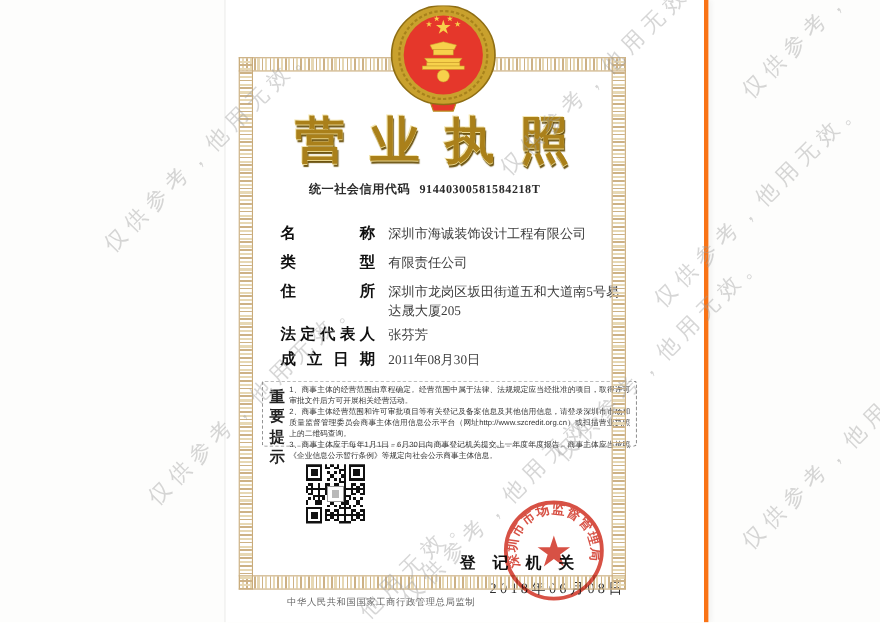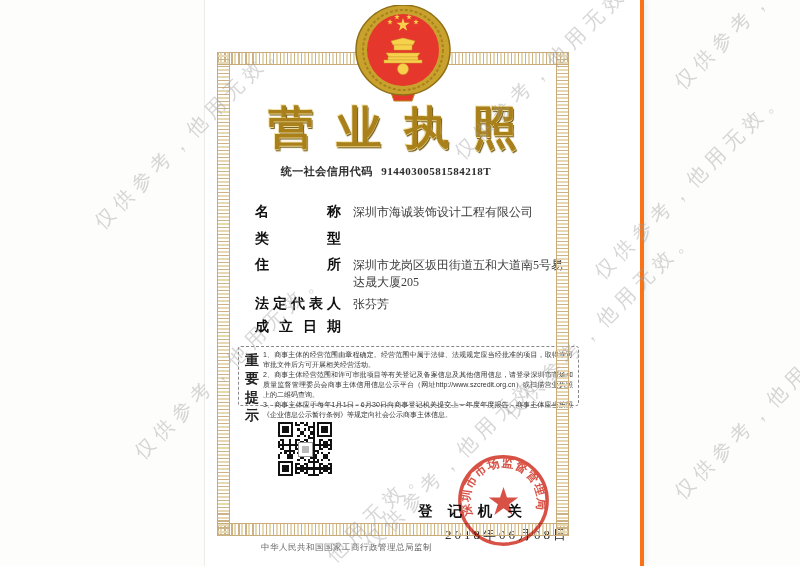--- a/index.html
+++ b/index.html
@@ -131,20 +131,21 @@
             <span>名</span>
             <span>称</span>
           </div>
         <div class="fvalue">深圳市海诚装饰设计工程有限公司</div>
       </div>
       <div class="frow">
         <div class="flabel">
             <span>类</span>
             <span>型</span>
           </div>
+        <div class="fvalue">有限责任公司</div>
       </div>
       <div class="frow">
         <div class="flabel">
             <span>住</span>
             <span>所</span>
           </div>
         <div class="fvalue">深圳市龙岗区坂田街道五和大道南5号易达晟大厦205</div>
       </div>
       <div class="frow">
         <div class="flabel">
@@ -156,20 +157,21 @@
           </div>
         <div class="fvalue">张芬芳</div>
       </div>
       <div class="frow">
         <div class="flabel">
             <span>成</span>
             <span>立</span>
             <span>日</span>
             <span>期</span>
           </div>
+        <div class="fvalue">2011年08月30日</div>
       </div>
     </div>
 
     <div class="notice">
       <div class="notice-label">重要提示</div>
       <div class="notice-items">
         <p>1、商事主体的经营范围由章程确定。经营范围中属于法律、法规规定应当经批准的项目，取得许可审批文件后方可开展相关经营活动。</p>
         <p>2、商事主体经营范围和许可审批项目等有关登记及备案信息及其他信用信息，请登录深圳市市场和质量监督管理委员会商事主体信用信息公示平台（网址http://www.szcredit.org.cn）或扫描营业执照上的二维码查询。</p>
         <p>3、商事主体应于每年1月1日－6月30日向商事登记机关提交上一年度年度报告。商事主体应当按照《企业信息公示暂行条例》等规定向社会公示商事主体信息。</p>
       </div>

